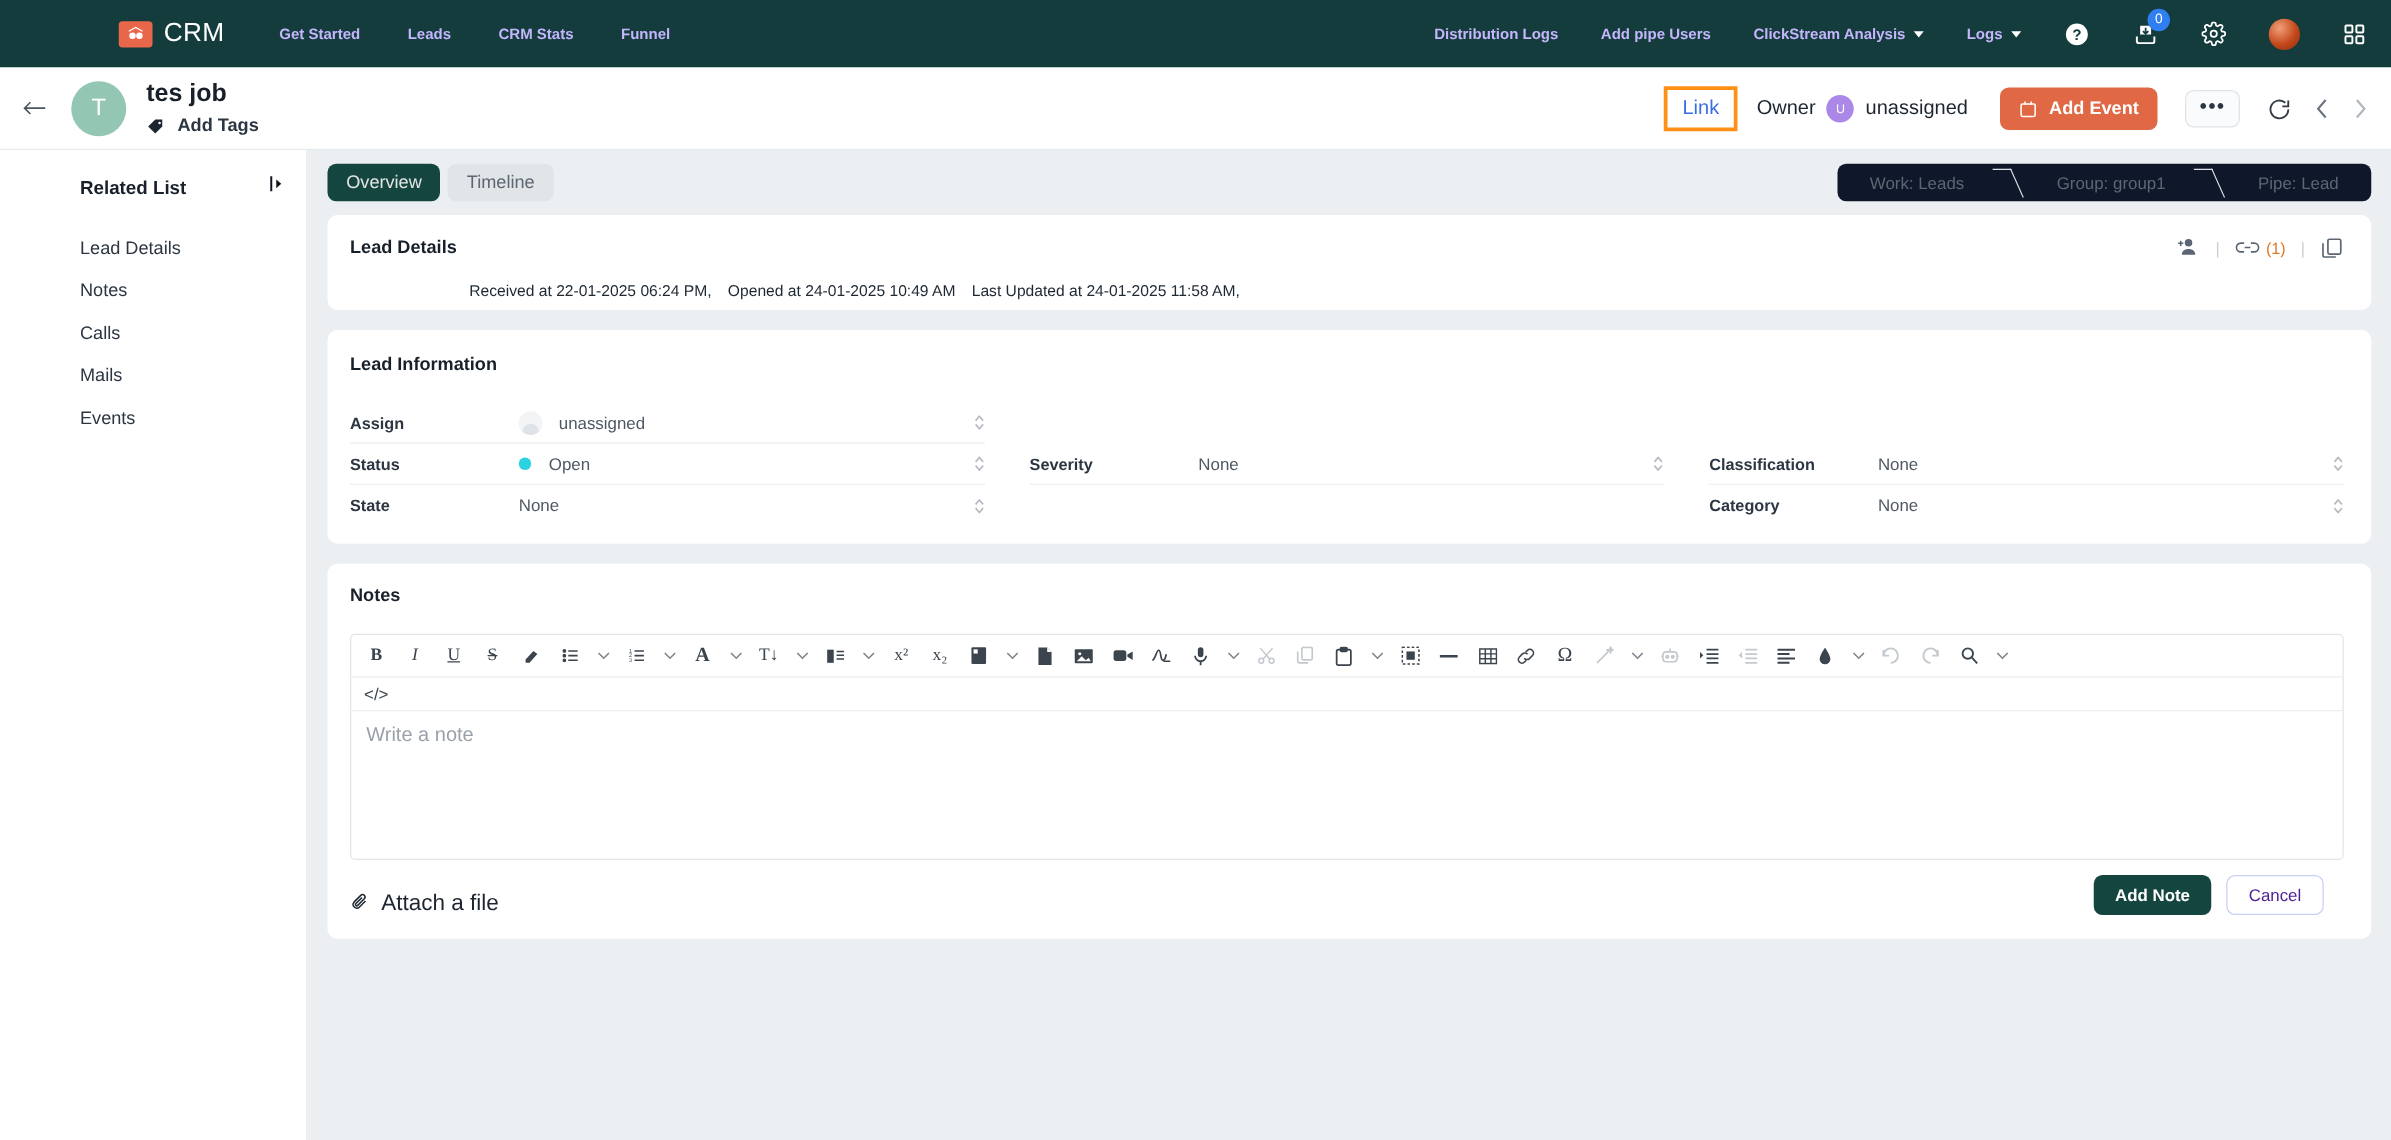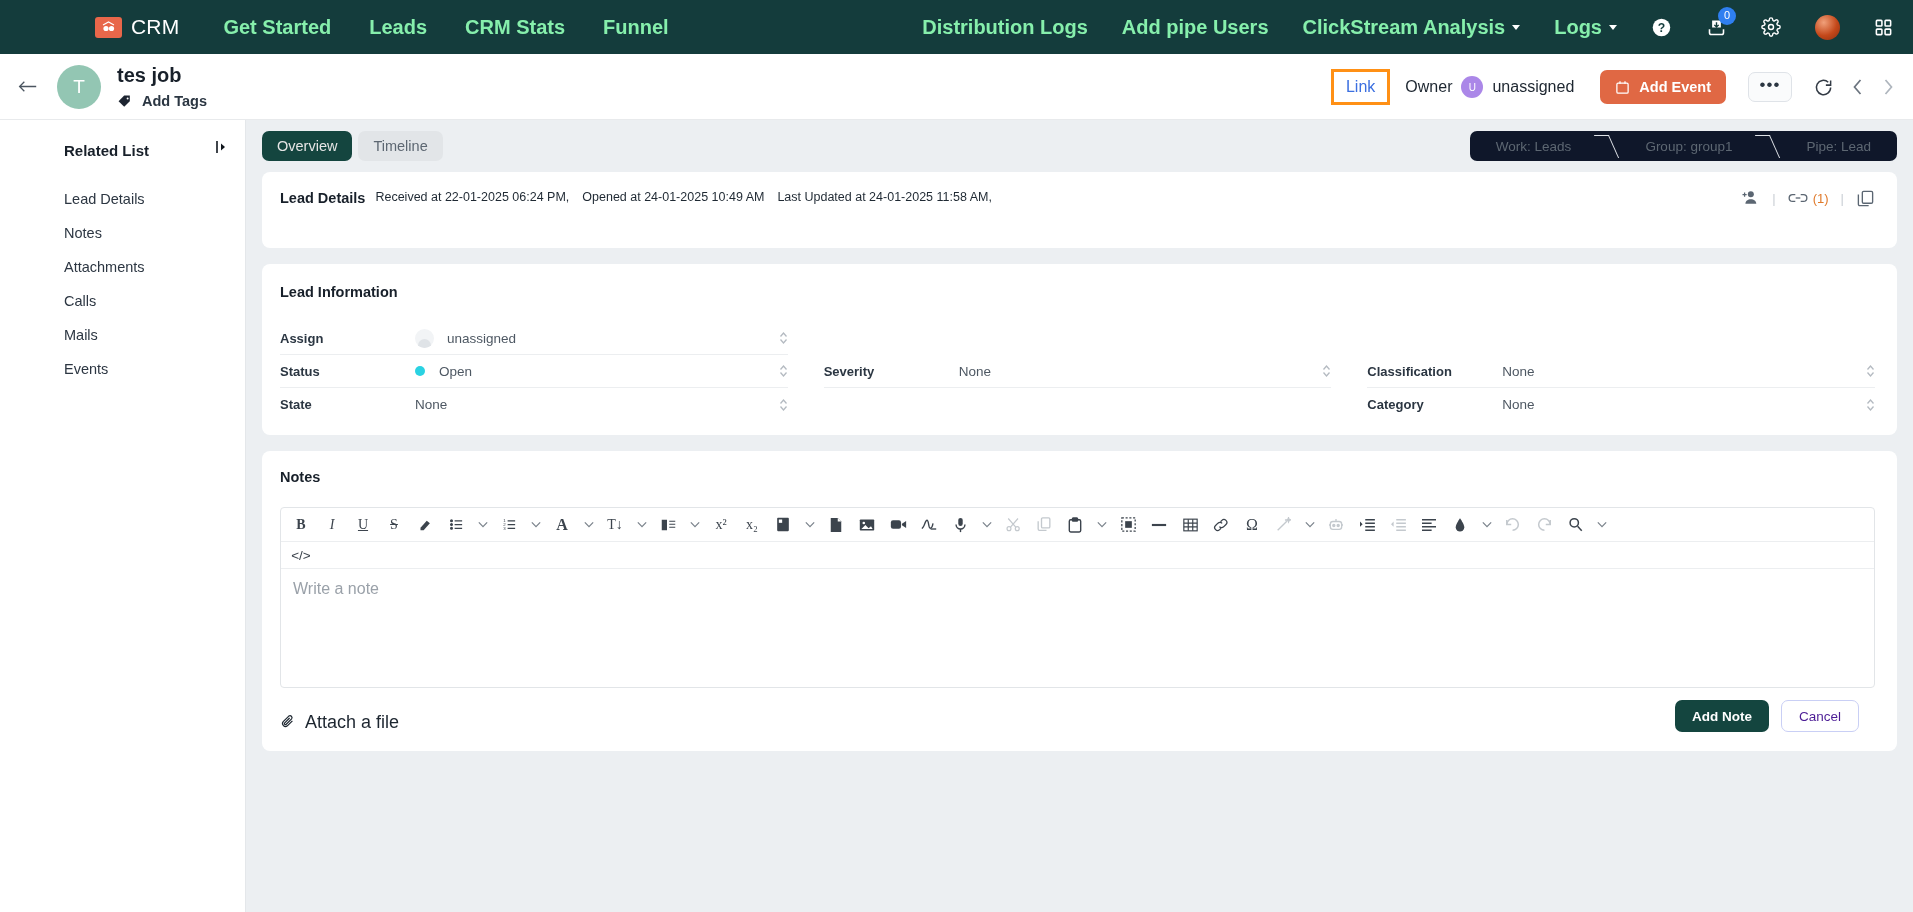--- a/index.html
+++ b/index.html
@@ -22,21 +22,21 @@
   .brand-logo {
     width: 27px; height: 21px; border-radius: 3px;
     background: #e8674a;
     display: flex; align-items: center; justify-content: center;
     margin-right: 9px;
   }
   .brand-logo svg { display:block; }
   .brand-name { font-size: 21px; font-weight: 400; letter-spacing: .2px; color:#fff; }
   .nav-links { display: flex; align-items: center; margin-left: 44px; gap: 38px; }
   .nav-link {
-    font-size: 20px; color: #86efac; cursor: pointer;
+    font-size: 12px; color: #c4b5fd; cursor: pointer;
     font-weight: 600; white-space: nowrap;
   }
   .nav-right {
     position: absolute; right: 20px; top: 0; height: 54px;
     display: flex; align-items: center; gap: 34px;
   }
   .nav-right .nav-link { font-weight: 600; }
   .nav-drop { display: flex; align-items: center; gap: 7px; cursor:pointer; }
   .caret { width: 0; height: 0; border-left: 4.5px solid transparent;
            border-right: 4.5px solid transparent; border-top: 5px solid #ffffff; }
@@ -177,21 +177,21 @@
     transform: skewX(24deg);
   }
 
   .card {
     background: #ffffff; border-radius: 8px;
     margin-bottom: 16px;
   }
   
   .card-leaddetails { height: 76px; display: flex; align-items: flex-start; padding: 18px 22px 0 18px; position: relative;}
   .ld-title { font-size: 14.5px; font-weight: 700; color: #18202a; margin-right: 10px; }
-  .ld-meta { font-size: 12.5px; color: #1f2933; margin-right: 13px; white-space: nowrap; }
+  .ld-meta { font-size: 12.5px; color: #1f2933; margin-right: 13px; white-space: nowrap; margin-top: 36px; }
   .ld-actions {
     position: absolute; right: 22px; top: 16px;
     display: flex; align-items: center; gap: 0;
   }
   .ld-act { display:flex; align-items:center; color: #5b6672; cursor: pointer; }
   .ld-div { color: #c9ced4; margin: 0 12px; font-size: 13px; }
   .link-count { color: #e07a2b; font-size: 13px; margin-left: 5px; }
 
   
   .card-leadinfo { padding: 20px 22px 14px 18px; }
@@ -395,21 +395,20 @@
   <div class="sidebar">
     <div class="side-head">Related List</div>
     <span class="side-collapse">
       <svg width="11" height="14" viewBox="0 0 11 14" fill="none">
           <path d="M1 1v12" stroke="#10161d" stroke-width="1.6"></path>
           <path d="M5 3.5l4 3.5-4 3.5z" fill="#10161d"></path>
         </svg>
     </span>
     <div class="side-item">Lead Details</div>
     <div class="side-item">Notes</div>
-    <div class="side-item">Attachments</div>
     <div class="side-item">Calls</div>
     <div class="side-item">Mails</div>
     <div class="side-item">Events</div>
   </div>
 
   <div class="main">
 
     <div class="tabrow">
       <div class="tab active">Overview</div>
       <div class="tab inactive">Timeline</div>

